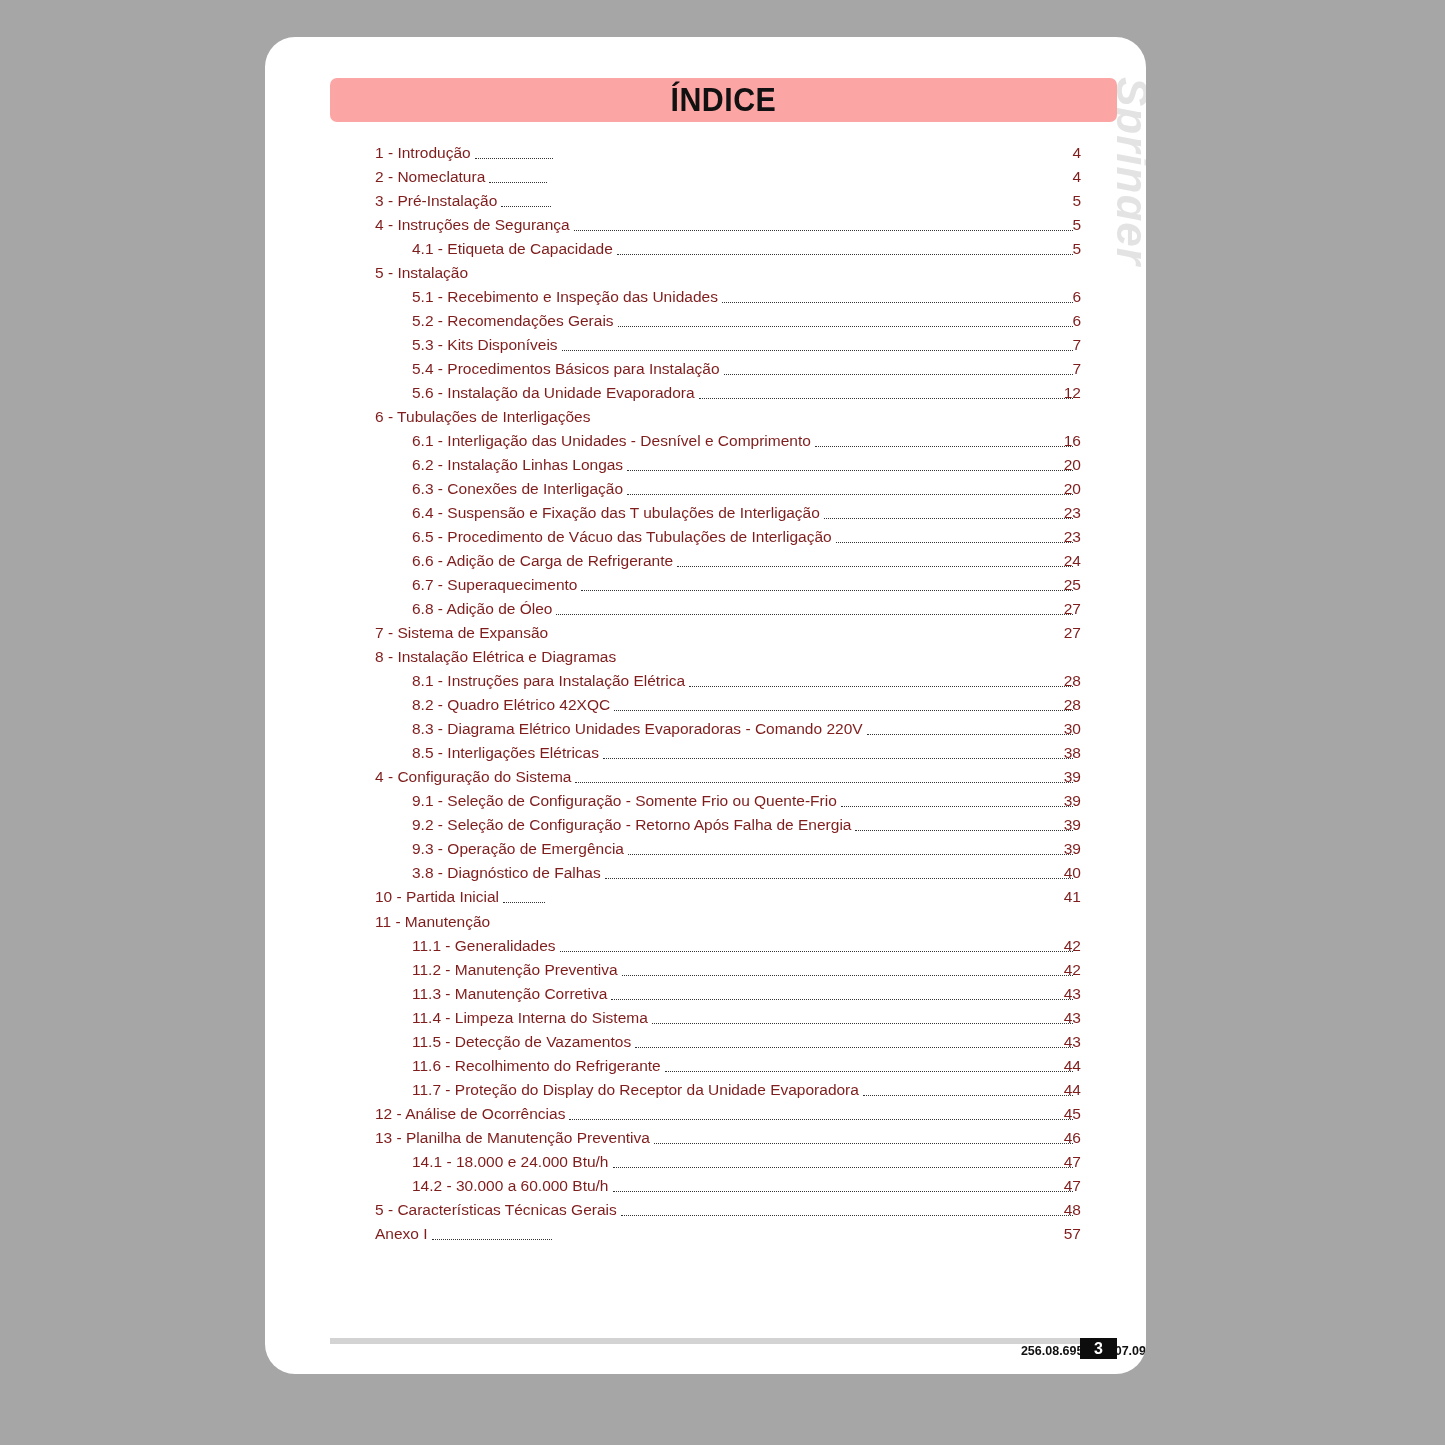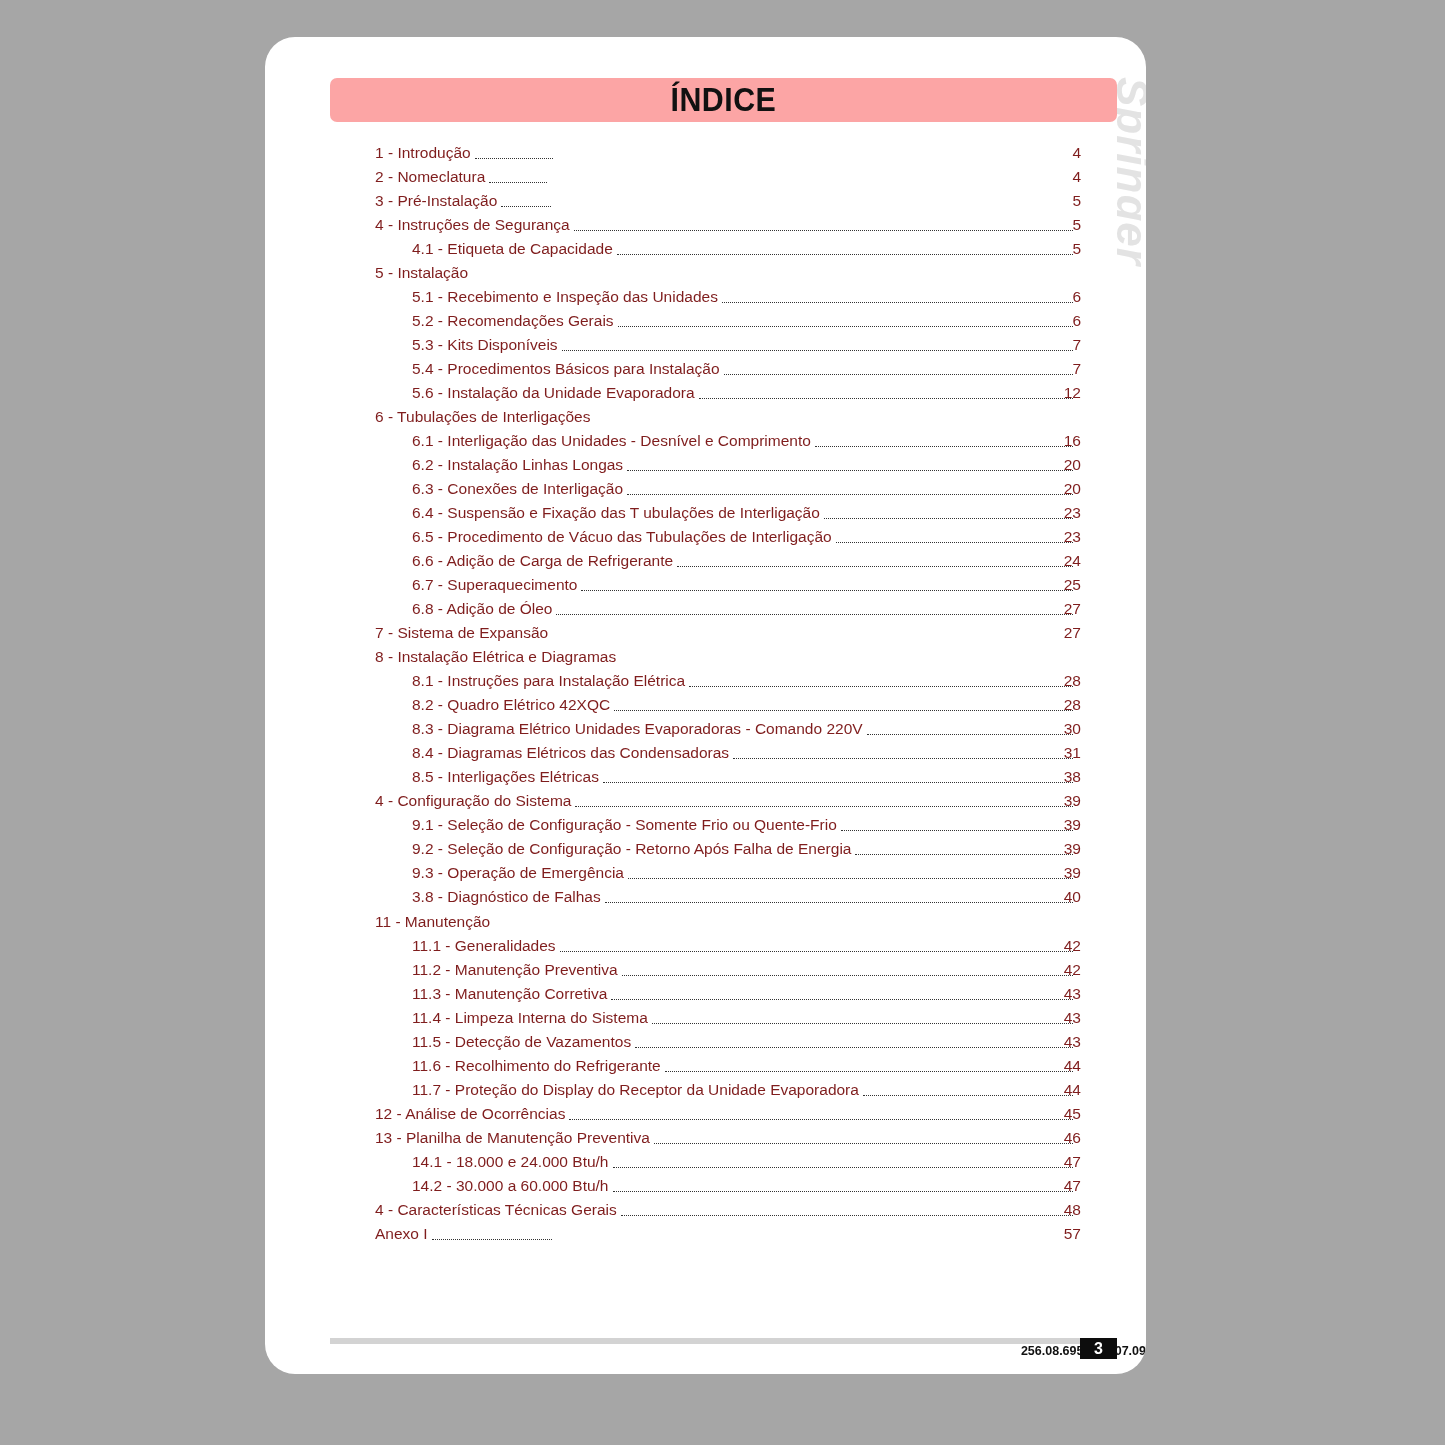--- a/index.html
+++ b/index.html
@@ -241,25 +241,20 @@
         <span class="label">8.2 - Quadro Elétrico 42XQC</span>
         <span class="leader"></span>
         <span class="page-num">28</span>
       </div>
       <div class="toc-row l2">
         <span class="label">8.3 - Diagrama Elétrico Unidades Evaporadoras - Comando 220V</span>
         <span class="leader"></span>
         <span class="page-num">30</span>
       </div>
       <div class="toc-row l2">
-        <span class="label">8.4 - Diagramas Elétricos das Condensadoras</span>
-        <span class="leader"></span>
-        <span class="page-num">31</span>
-      </div>
-      <div class="toc-row l2">
         <span class="label">8.5 - Interligações Elétricas</span>
         <span class="leader"></span>
         <span class="page-num">38</span>
       </div>
       <div class="toc-row l1">
         <span class="label">4 - Configuração do Sistema</span>
         <span class="leader"></span>
         <span class="page-num">39</span>
       </div>
       <div class="toc-row l2">
@@ -274,20 +269,26 @@
       </div>
       <div class="toc-row l2">
         <span class="label">9.3 - Operação de Emergência</span>
         <span class="leader"></span>
         <span class="page-num">39</span>
       </div>
       <div class="toc-row l2">
         <span class="label">3.8 - Diagnóstico de Falhas</span>
         <span class="leader"></span>
         <span class="page-num">40</span>
+      </div>
+      <div class="toc-row l1">
+        <span class="label">10 - Partida Inicial</span>
+        <span class="leader short" style="width: 42px;"></span>
+        <span class="fill-space"></span>
+        <span class="page-num">41</span>
       </div>
       <div class="toc-row l1">
         <span class="label">11 - Manutenção</span>
         <span class="page-num"></span>
       </div>
       <div class="toc-row l2">
         <span class="label">11.1 - Generalidades</span>
         <span class="leader"></span>
         <span class="page-num">42</span>
       </div>
@@ -335,21 +336,21 @@
         <span class="label">14.1 - 18.000 e 24.000 Btu/h</span>
         <span class="leader"></span>
         <span class="page-num">47</span>
       </div>
       <div class="toc-row l2">
         <span class="label">14.2 - 30.000 a 60.000 Btu/h</span>
         <span class="leader"></span>
         <span class="page-num">47</span>
       </div>
       <div class="toc-row l1">
-        <span class="label">4 - Características Técnicas Gerais</span>
+        <span class="label">5 - Características Técnicas Gerais</span>
         <span class="leader"></span>
         <span class="page-num">48</span>
       </div>
       <div class="toc-row l1">
         <span class="label">Anexo I</span>
         <span class="leader short" style="width: 120px;"></span>
         <span class="fill-space"></span>
         <span class="page-num">57</span>
       </div>
     </div>

